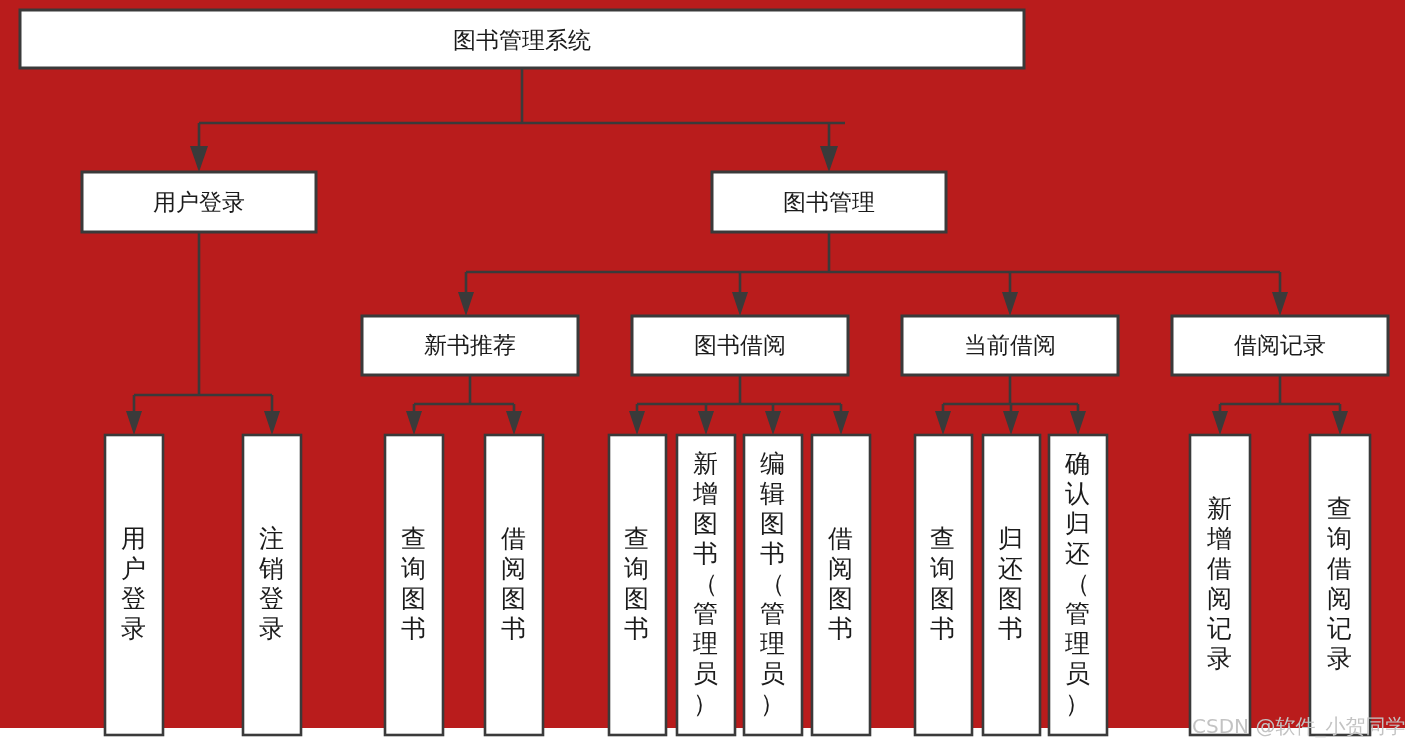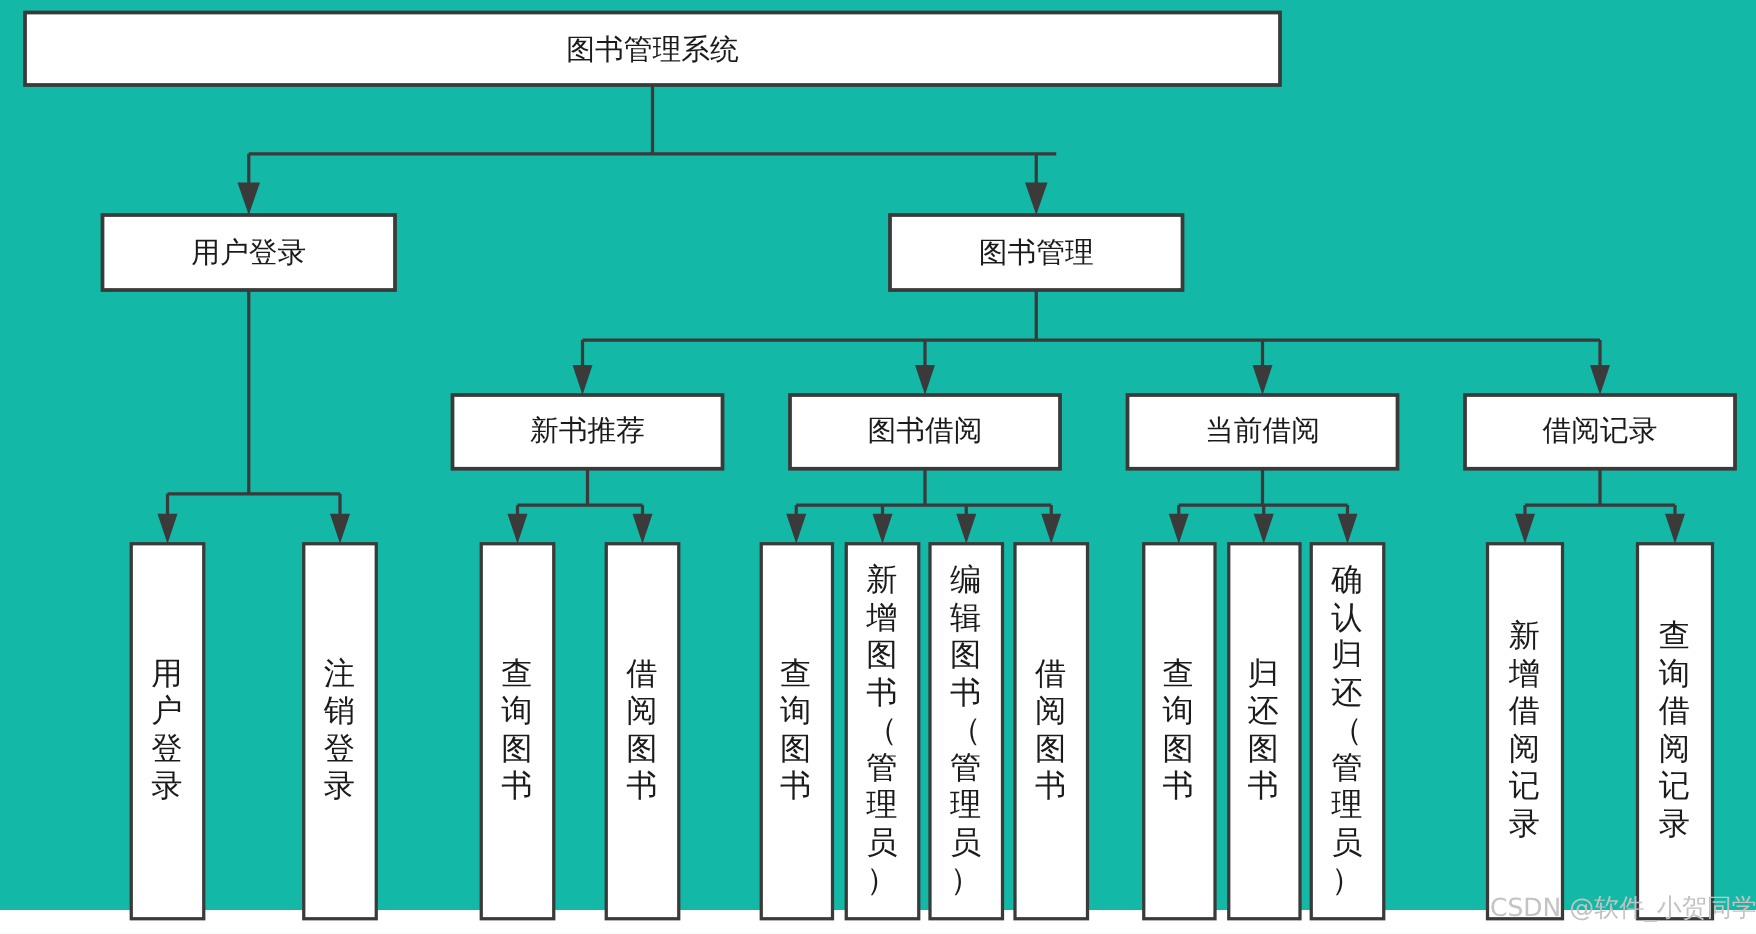--- a/index.html
+++ b/index.html
@@ -11,21 +11,21 @@
   body {
     width: 1405px;
     height: 747px;
     overflow: hidden;
     font-family: "DejaVu Sans", "Liberation Sans", sans-serif;
   }
   #diagram-root {
     position: relative;
     width: 1405px;
     height: 728px;
-    background: #14b8a6;
+    background: #b91c1c;
   }
   svg.diagram-canvas {
     position: absolute;
     left: 0;
     top: 0;
     width: 1405px;
     height: 747px;
     display: block;
   }
   .node-box {

